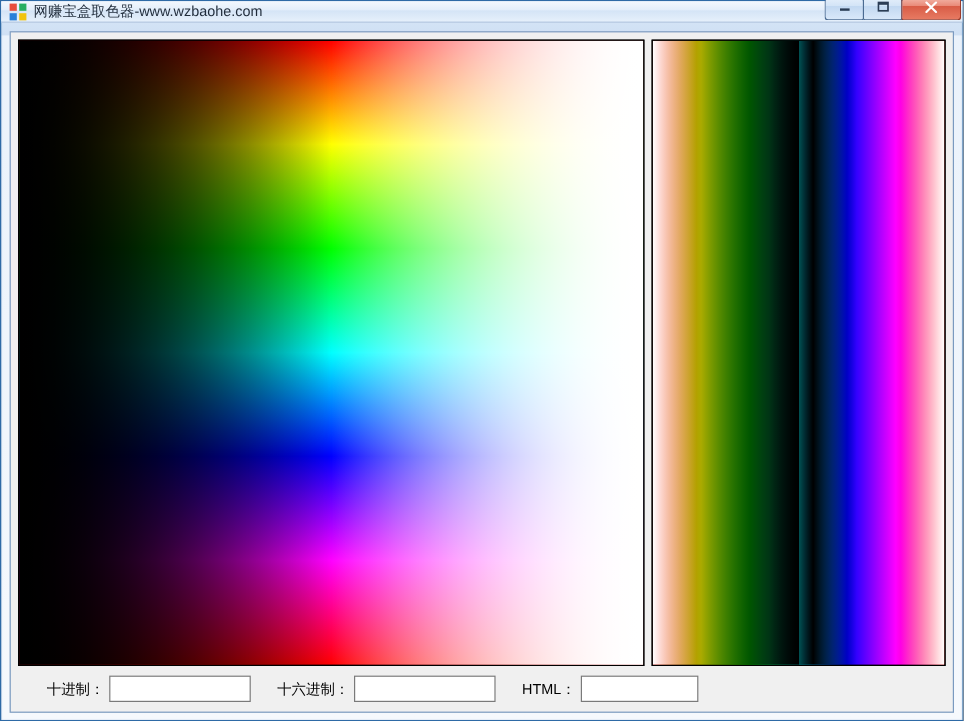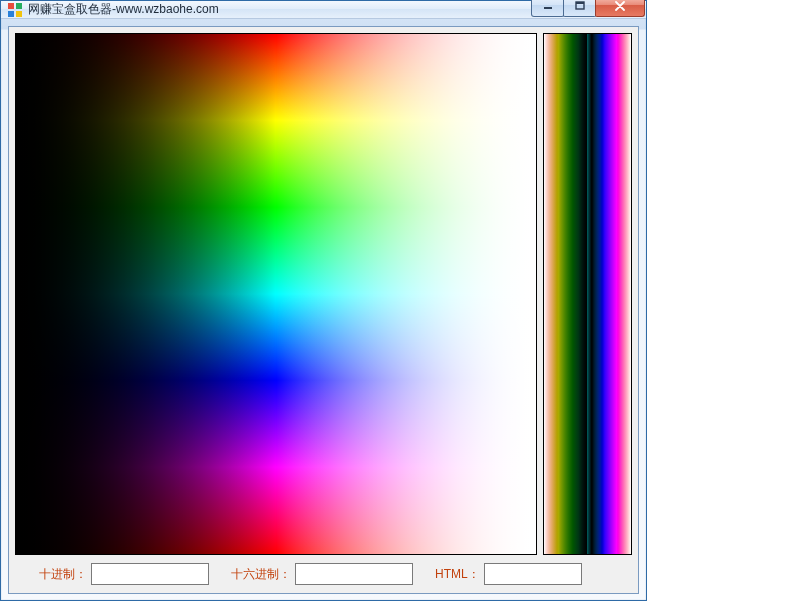--- a/index.html
+++ b/index.html
@@ -1,16 +1,16 @@
 <!DOCTYPE html>
 <html><head>
 <meta charset="utf-8">
 <style>
   html,body{margin:0;padding:0;font-family:"Microsoft YaHei","Segoe UI",Tahoma,sans-serif;font-size:12px;background:#fff;}
-  .window{width:647px;height:601px;border:1px solid #2e6aa6;background:linear-gradient(#e9f1fb,#d7e6f7 8px,#cfe0f4 28px,#eaf2fb 29px,#f6f9fd);box-sizing:border-box;display:flex;flex-direction:column;box-shadow:0 0 1px #7da2ce inset;}
+  .window{width:803px;height:601px;border:1px solid #2e6aa6;background:linear-gradient(#e9f1fb,#d7e6f7 8px,#cfe0f4 28px,#eaf2fb 29px,#f6f9fd);box-sizing:border-box;display:flex;flex-direction:column;box-shadow:0 0 1px #7da2ce inset;}
   .titlebar{height:29px;display:flex;align-items:center;background:linear-gradient(#f3f8fe,#e2edfa 45%,#d4e4f6 46%,#e6f0fb);border-bottom:1px solid #b6c9e1;padding-left:6px;}
   .titlebar .app-icon{width:16px;height:16px;margin-right:5px;}
   .titlebar .title{color:#1f2b3a;}
   .winbtns{margin-left:auto;display:flex;height:20px;margin-top:-8px;margin-right:1px;}
   .winbtn{width:31px;height:20px;border:1px solid #4b6b92;border-top:none;margin-left:-1px;display:flex;align-items:center;justify-content:center;background:linear-gradient(#eaf2fc,#d3e4f7 45%,#c2d8f1 46%,#d9e8f9);border-bottom-left-radius:2px;border-bottom-right-radius:2px;}
   .winbtn:first-child{border-bottom-left-radius:3px;}
   .winbtn.close{width:48px;background:linear-gradient(#f6c3b8,#e98a78 45%,#d85c46 46%,#e77a62);border-color:#9a3c2c;border-bottom-right-radius:3px;}
   .winbtn svg{display:block;}
   .client{flex:1;margin:7px;border:1px solid #7a9ac0;background:#f0f0f0;padding:6px 6px 0 6px;display:flex;flex-direction:column;}
   .palettes{flex:1;display:flex;gap:6px;}
@@ -51,21 +51,21 @@
     mix-blend-mode:normal;
   }
   .hsv-right::after{
     content:"";position:absolute;inset:0;
     background:linear-gradient(to right,
       rgba(255,255,255,1) 0%, rgba(255,255,255,0) 15%,
       rgba(255,255,255,0) 85%, rgba(255,255,255,1) 100%),
       linear-gradient(to right, rgba(0,0,0,0) 40%, rgba(0,0,0,1) 55%, rgba(0,0,0,0) 70%);
   }
   .bottom{height:38px;display:flex;align-items:center;gap:4px;padding-left:24px;}
-  .bottom label{color:#c2410c;}
+  .bottom label{color:#000000;}
   .bottom input{border:1px solid #7a7a7a;height:18px;padding:1px 3px;font-family:inherit;font-size:12px;background:#fff;}
   #dec{width:110px;}#hex{width:110px;}#html{width:90px;}
 </style>
 </head>
 <body>
 
 <div class="window">
   <div class="titlebar">
     <span class="app-icon">
       <svg width="16" height="16" viewBox="0 0 16 16">

